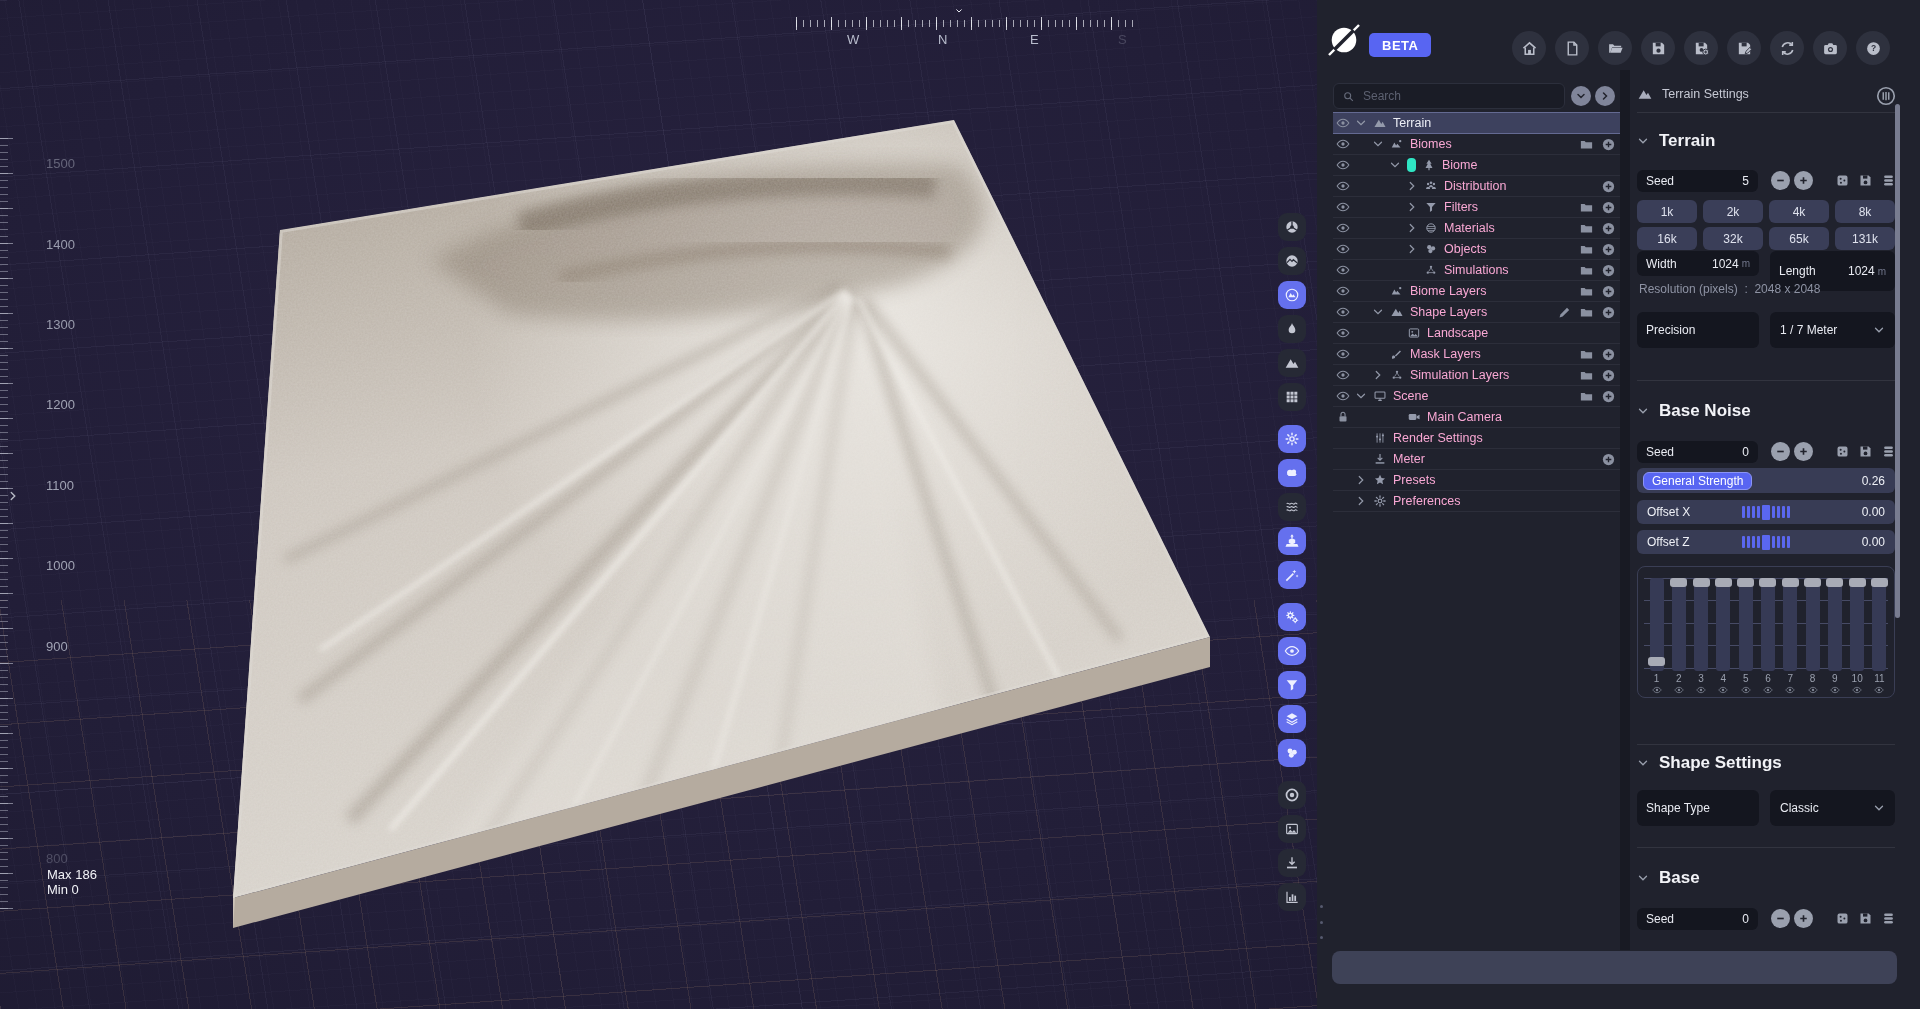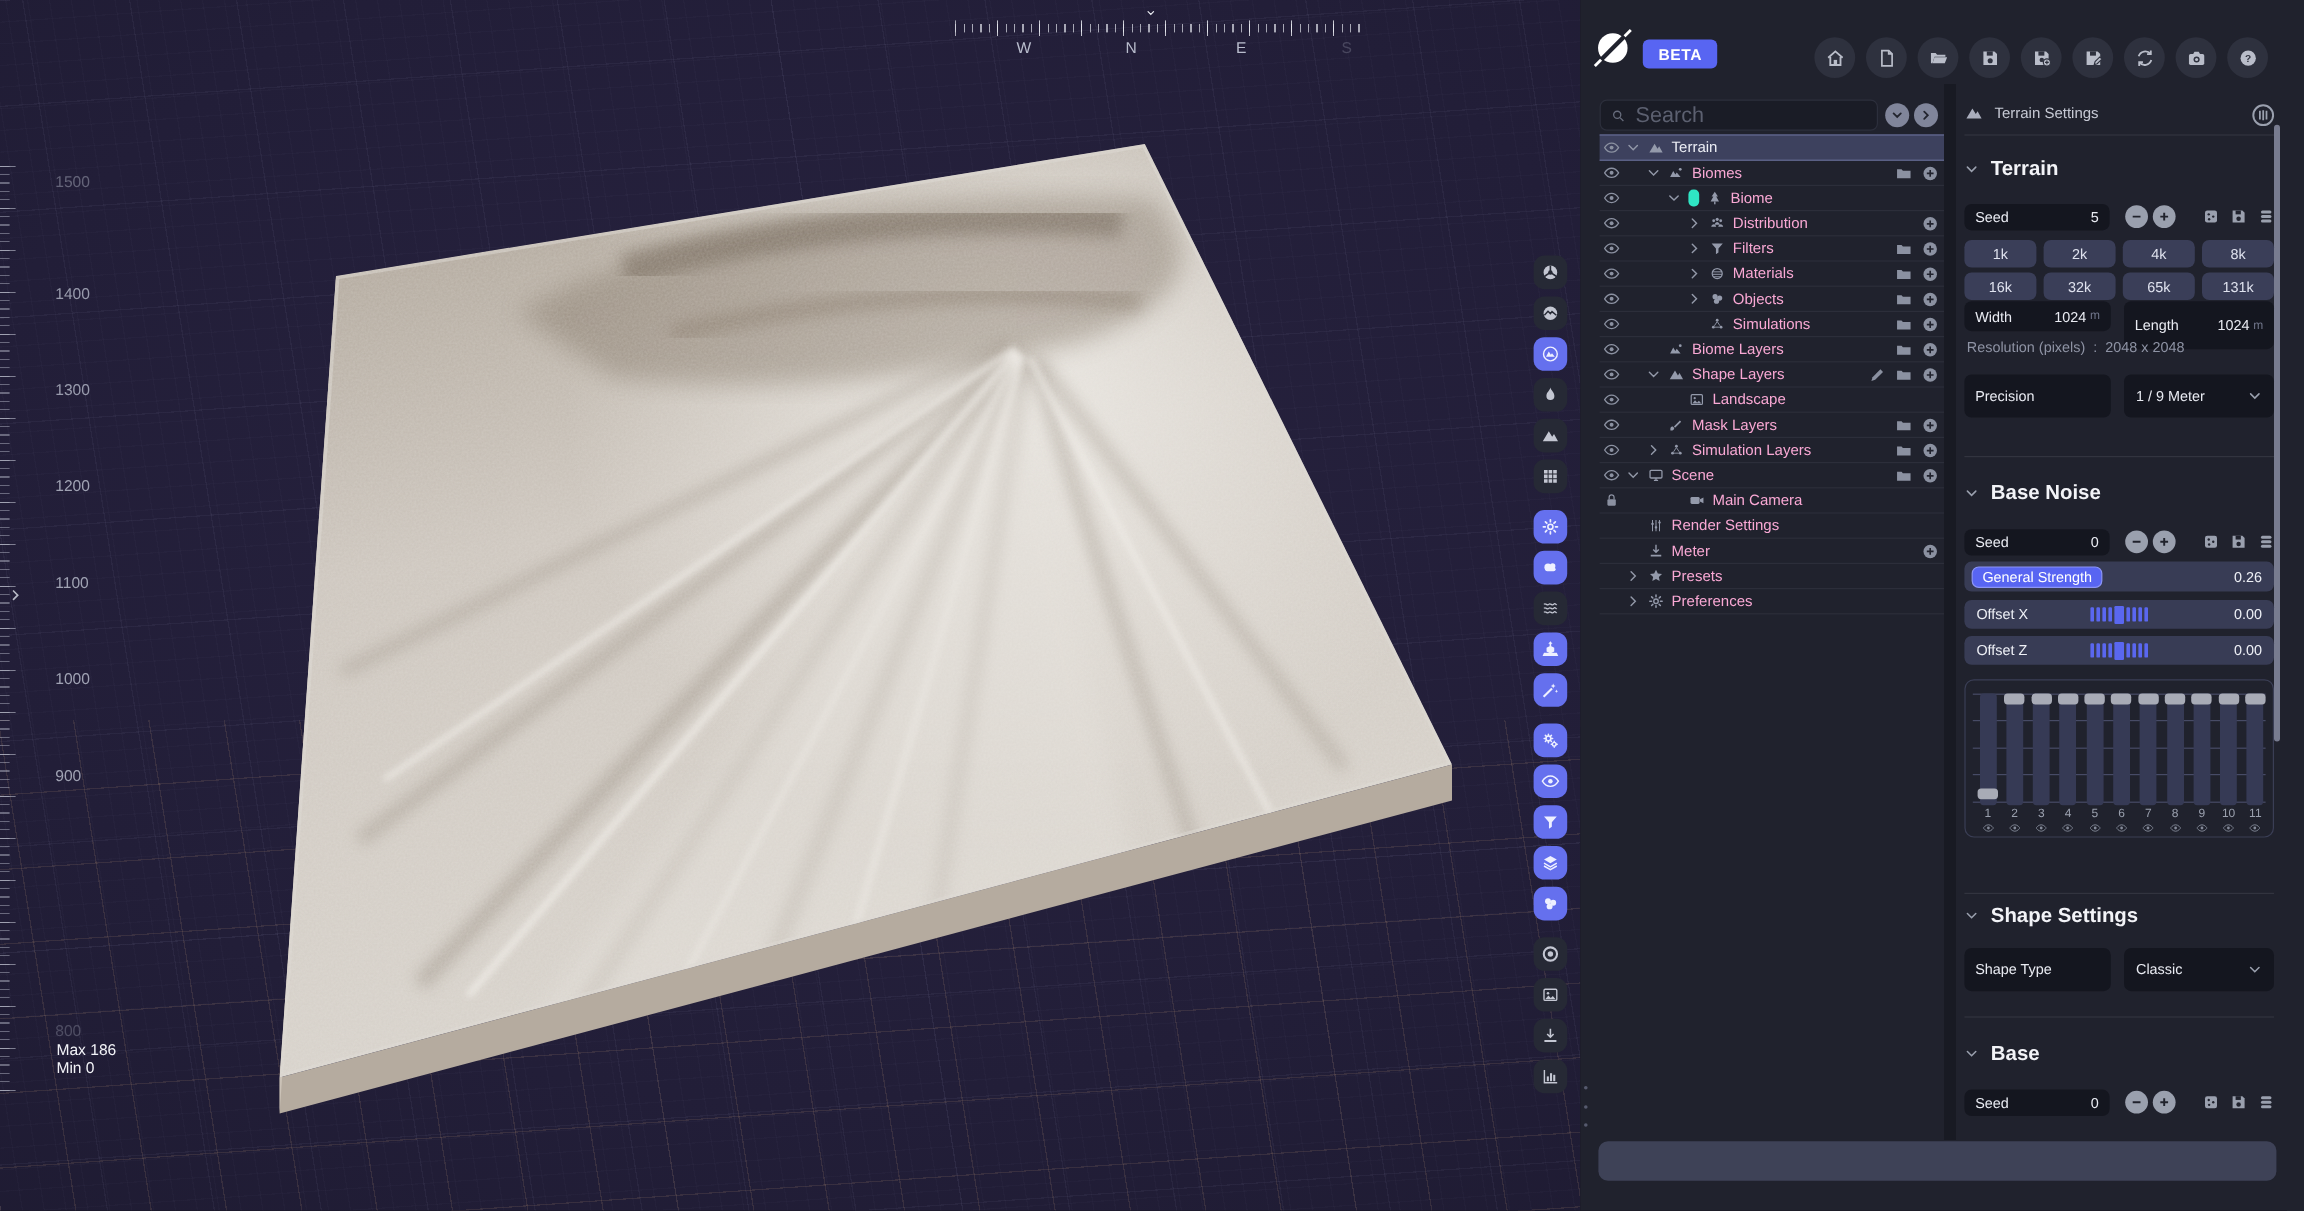--- a/index.html
+++ b/index.html
@@ -62,21 +62,21 @@
   .top-buttons{position:absolute;left:195px;top:31px;display:flex;gap:9px;}
   .cbtn{width:34px;height:34px;border-radius:50%;border:none;background:#2e313e;color:#b9bdc9;
     display:flex;align-items:center;justify-content:center;padding:0;cursor:pointer;}
   .cbtn .ic{width:17px;height:17px;}
 
   
   .search-wrap{position:absolute;left:16px;top:83px;width:287px;height:26px;}
   .search-box{position:absolute;left:0;top:0;width:232px;height:26px;background:#1a1c26;border:1px solid #2c2f3c;
     border-radius:6px;display:flex;align-items:center;padding:0 8px;box-sizing:border-box;gap:6px;}
   .search-box .ic{width:13px;height:13px;color:#676c7c;}
-  .search-box input{background:transparent;border:none;outline:none;color:#c8ccd8;font-size:18px;width:170px;}
+  .search-box input{background:transparent;border:none;outline:none;color:#c8ccd8;font-size:12px;width:170px;}
   .search-box input::placeholder{color:#5c6070;}
   .sc-btn{position:absolute;top:3px;width:20px;height:20px;border-radius:50%;background:#80859a;border:none;
     color:#22242e;display:flex;align-items:center;justify-content:center;padding:0;}
   .sc-btn .ic{width:12px;height:12px;}
   .tree{position:absolute;left:16px;top:113px;width:287px;}
   .trow{height:20px;display:flex;align-items:center;border-bottom:1px solid #2c2e3a;position:relative;}
   .trow.sel{background:#3d415e;border-top:1px solid #646a92;border-bottom:1px solid #646a92;margin-top:-1px;}
   .trow .lead{width:22px;display:flex;justify-content:flex-start;padding-left:3px;box-sizing:border-box;}
   .trow .lead .ic{width:14px;height:14px;color:#8b91a1;}
   .trow .exp{width:18px;display:flex;}
@@ -213,21 +213,21 @@
       <div class="cticks2"></div>
       <span class="cdir" style="left:51px">W</span>
       <span class="cdir" style="left:142px">N</span>
       <span class="cdir" style="left:234px">E</span>
       <span class="cdir s" style="left:322px">S</span>
     </div>
 
     <div class="ruler-ticks"></div>
     <div class="ruler-ticks2"></div>
     <div>
-        <div class="rlabel" style="top: 144px; opacity: 0.45; text-align: center;">1500</div>
+        <div class="rlabel" style="top: 156px; opacity: 0.45; text-align: center;">1500</div>
         <div class="rlabel" style="top: 237px; opacity: 0.8;">1400</div>
         <div class="rlabel" style="top: 317px; opacity: 0.8;">1300</div>
         <div class="rlabel" style="top: 397px; opacity: 0.85;">1200</div>
         <div class="rlabel" style="top: 478px; opacity: 0.85;">1100</div>
         <div class="rlabel" style="top: 558px; opacity: 0.85;">1000</div>
         <div class="rlabel" style="top: 639px; opacity: 0.85;">900</div>
         <div class="rlabel" style="top: 851px; opacity: 0.3;">800</div>
       </div>
     <div class="vstats">
       <div>Max 186</div>
@@ -1211,21 +1211,21 @@
         <span class="val">1024</span>
         <span class="unit">m</span>
       </div>
       <div class="res-info">
         <span>Resolution (pixels)</span>&nbsp;&nbsp;<span>:</span>&nbsp;&nbsp;<span>2048 x 2048</span>
       </div>
       <div class="box" style="left:0;top:312px;width:122px;height:36px">
         <span>Precision</span>
       </div>
       <div class="drop" style="left:133px;top:312px;width:125px;height:36px">
-        <span>1 / 9 Meter</span>
+        <span>1 / 7 Meter</span>
         <span class="ic">
             <svg viewBox="0 0 24 24">
               <path d="M5 8.5l7 7 7-7" fill="none" stroke="currentColor" stroke-width="2.6" stroke-linecap="round"></path>
             </svg>
           </span>
       </div>
       <div class="divider" style="top:380px"></div>
 
       <div class="sec-title" style="top:401px">
         <span class="ic">

